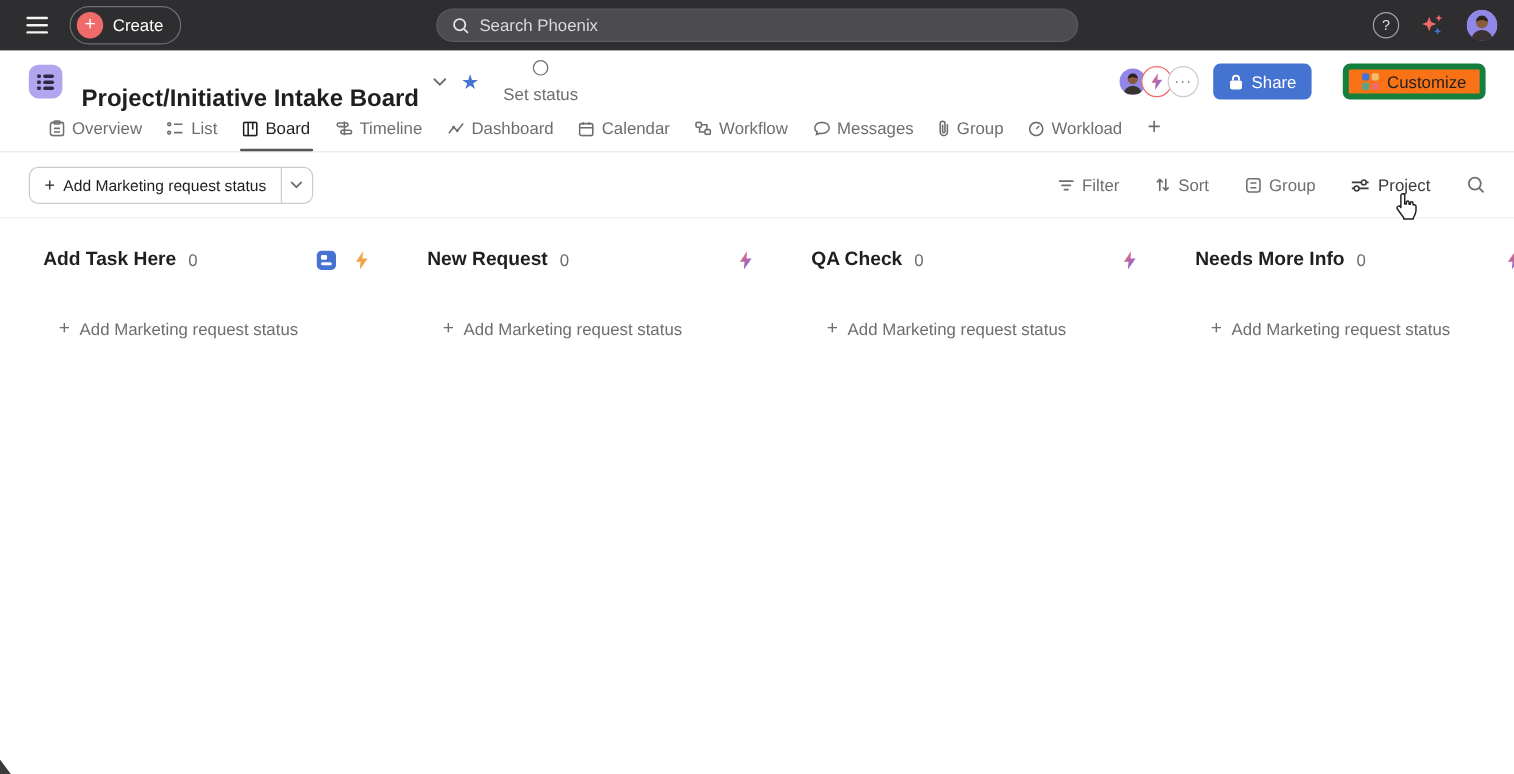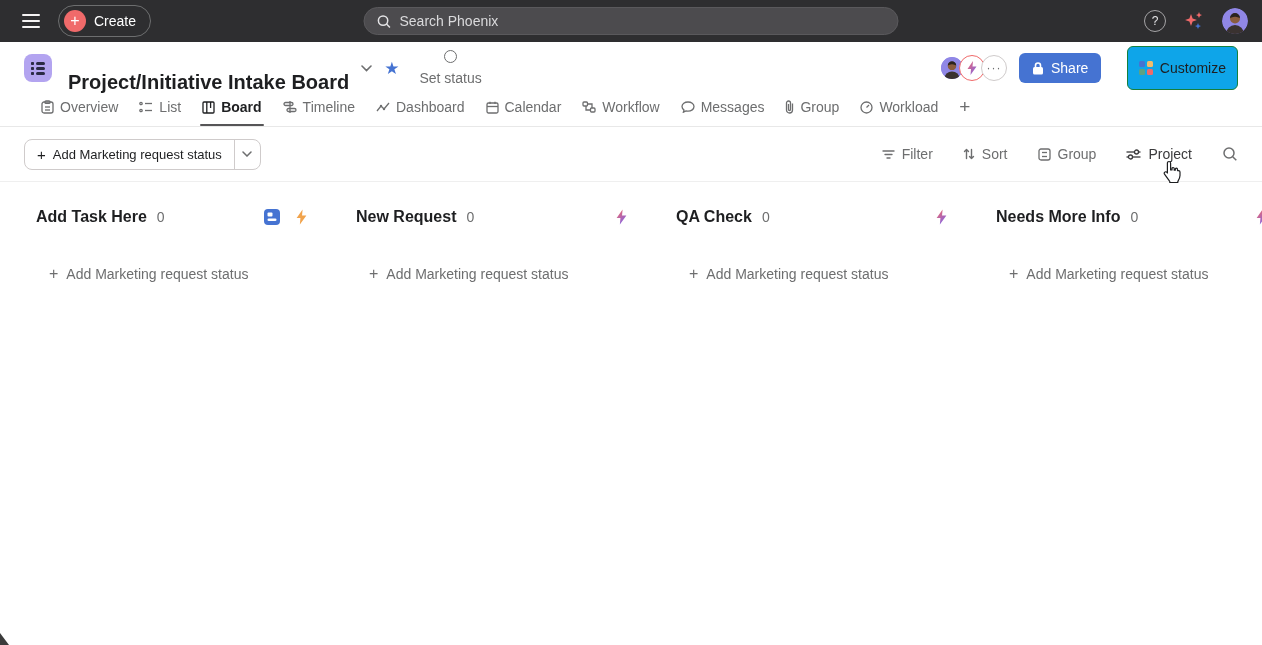--- a/index.html
+++ b/index.html
@@ -44,33 +44,33 @@
   .hdr-avatar { width:26px; height:26px; border-radius:50%; border:2px solid #fff; cursor:pointer; }
   .bot-avatar { background:#fff; border:1.5px solid #f06a6a; display:flex;
     align-items:center; justify-content:center; margin-left:-6px; width:26px; height:26px;
     border-radius:50%; cursor:pointer; z-index:2; }
   .dots-btn { width:26px; height:26px; border-radius:50%; border:1px solid #cfcbcb; background:#fff;
     color:#6d6e6f; display:flex; align-items:center; justify-content:center; font-size:12px;
     letter-spacing:1px; margin-left:-4px; z-index:3; cursor:pointer; }
   .share-btn { margin-left:12px; height:30px; background:#4573d2; border-radius:6px; border:none;
     color:#fff; font-size:14px; display:flex; align-items:center; gap:7px; padding:0 13px; cursor:pointer;
     font-family:"Liberation Sans",sans-serif; }
-  .customize-btn { margin-left:26px; height:44px; background:#0ea5e9; border:1px solid #15803d;
+  .customize-btn { margin-left:26px; height:30px; background:#f97316; border:5px solid #15803d;
     border-radius:6px; color:#1e1f21; font-size:14px; display:flex; align-items:center; gap:7px;
     padding:0 11px; cursor:pointer; font-family:"Liberation Sans",sans-serif; }
   .cgrid { display:grid; grid-template-columns:6px 6px; grid-template-rows:6px 6px; gap:1.5px; }
   .cgrid i { border-radius:1.5px; }
 
   
   .tabs { display:flex; align-items:stretch; padding:0 41px; gap:21px;
     border-bottom:1px solid #e8e8e8; height:33px; }
   .tab { display:flex; align-items:center; gap:6px; color:#6d6e6f; font-size:14px;
     cursor:pointer; position:relative; padding-bottom:6px; }
   .tab svg { flex:0 0 auto; }
-  .tab.active { color:#1e1f21; font-weight:bold; }
+  .tab.active { color:#1e1f21; font-weight:normal; }
   .tab.active::after { content:""; position:absolute; left:-2px; right:-2px; bottom:0;
     height:2px; background:#565557; border-radius:2px; }
   .tab-add { display:flex; align-items:center; color:#6d6e6f; font-size:19px;
     padding-bottom:6px; cursor:pointer; }
 
   
   .toolbar { height:55px; display:flex; align-items:center; padding:0 24px;
     border-bottom:1px solid #efefef; position:relative; }
   .add-status-btn { display:flex; align-items:stretch; border:1px solid #cfcbcb;
     border-radius:8px; height:31px; overflow:hidden; background:#fff; }

